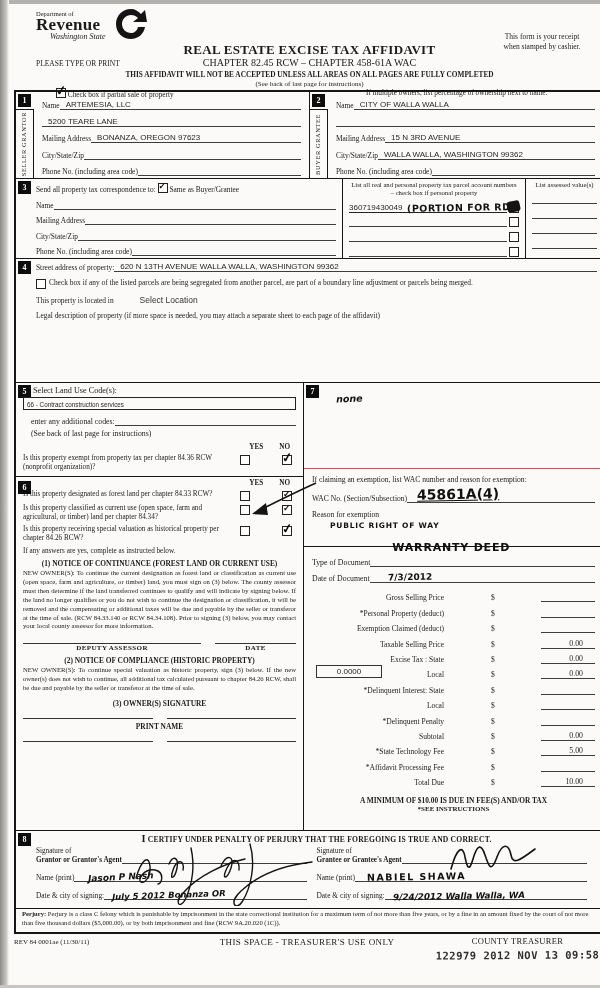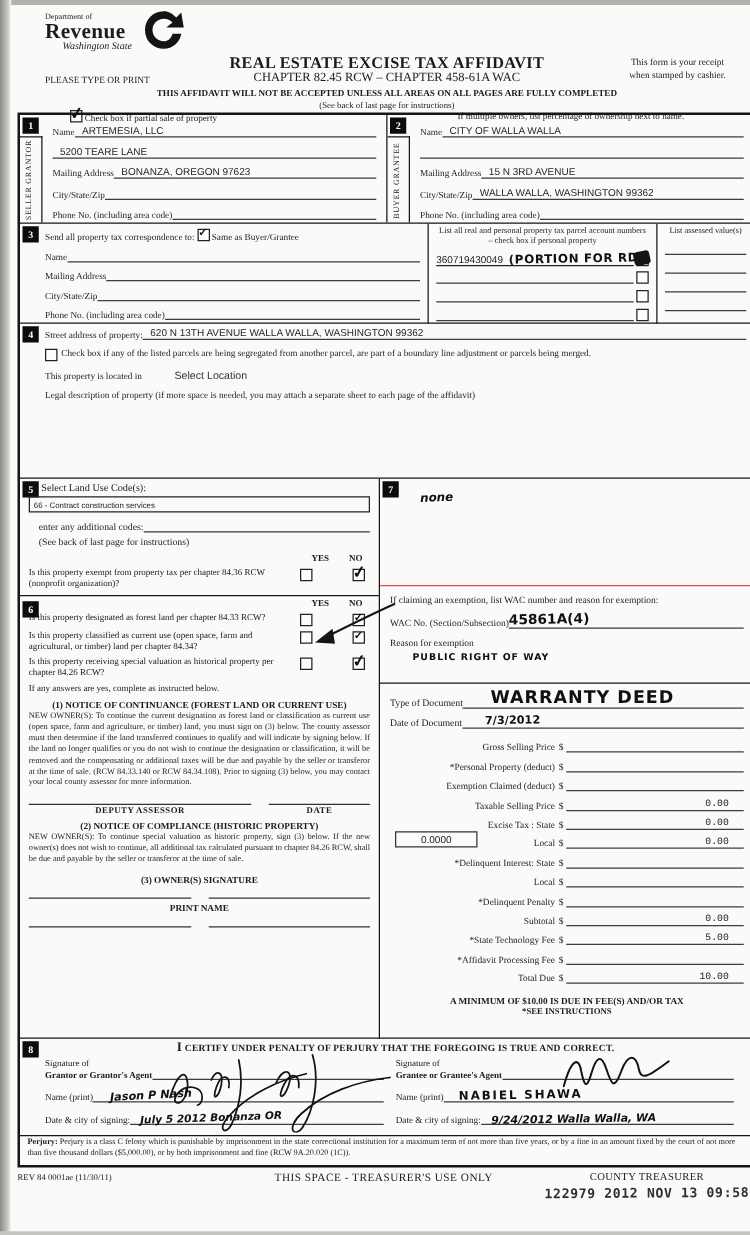--- a/index.html
+++ b/index.html
@@ -17,21 +17,21 @@
   #hdr{top:6px;height:84px;}
   .logo-block{position:absolute;left:22px;top:4px;width:150px;}
   .dept{font-size:6.5px;}
   .agency{font-size:17px;font-weight:bold;letter-spacing:.3px;line-height:.9;}
   .wastate{font-size:8px;font-style:italic;margin-left:14px;}
   .swoosh{position:absolute;left:78px;top:-2px;}
   .hdr-title{position:absolute;left:120px;right:120px;top:36px;text-align:center;
              font-size:13px;font-weight:bold;letter-spacing:.3px;}
   .hdr-sub{position:absolute;left:120px;right:120px;top:51px;text-align:center;font-size:10px;}
   .please{position:absolute;left:22px;top:53px;font-size:7.5px;}
-  .receipt{position:absolute;right:8px;top:39px;width:110px;font-size:7.5px;text-align:center;line-height:1.35;}
+  .receipt{position:absolute;right:8px;top:26px;width:110px;font-size:7.5px;text-align:center;line-height:1.35;}
   .warn{position:absolute;left:0;right:0;top:64px;text-align:center;font-size:7.3px;font-weight:bold;}
   .seeback{position:absolute;left:0;right:0;top:73.5px;text-align:center;font-size:7px;}
   .partial-row{position:absolute;left:42px;right:0;top:82px;font-size:7.3px;}
   .multi{position:absolute;left:310px;top:0;font-size:7.3px;}
 
   
   .cb{display:inline-block;width:8px;height:8px;border:1.1px solid #222;background:#fdfdfb;
       vertical-align:-1px;position:relative;}
   .cb.ck::after{content:"\2713";position:absolute;left:0;top:-3px;font-size:9px;font-weight:bold;color:#111;}
   .cb.hand-ck::after{content:"\2713";position:absolute;left:-1px;top:-6px;font-size:13px;font-weight:bold;
@@ -91,25 +91,25 @@
   .notice-t{font-size:7.4px;font-weight:bold;text-align:center;margin-top:4px;}
   .notice-b{font-size:6.7px;line-height:1.33;text-align:justify;margin-top:1px;}
   .landline{font-size:7.3px;margin-top:5px;}
   .sigpair{display:flex;gap:14px;margin-top:12px;}
   .sigpair .ln{border-top:1px solid #333;}
   .ln-big{flex:2.2;} .ln-sm{flex:1;}
   .under-lbl{font-size:7px;font-weight:bold;text-align:center;letter-spacing:.4px;}
 
   .exm{font-size:7.6px;}
   .wac-row{display:flex;align-items:flex-end;margin-top:10px;}
-  .fee-row{display:flex;align-items:flex-end;height:15.4px;position:relative;}
+  .fee-row{display:flex;align-items:flex-end;height:15.4px;position:relative;gap:44px;}
   .fee-label{width:132px;text-align:right;font-size:7.5px;white-space:nowrap;}
   .fee-d{font-size:7.5px;padding:0 2px 0 3px;}
   .fee-line{flex:1;border-bottom:1px solid #3d3d3d;position:relative;height:10px;}
-  .fee-val{position:absolute;right:12px;bottom:0;font-family:Liberation Mono, monospace;font-size:7.8px;color:#222;}
+  .fee-val{position:absolute;right:12px;bottom:0;font-family:Liberation Serif, serif;font-size:7.8px;color:#222;}
   .rate-box{position:absolute;left:4px;bottom:1px;border:1px solid #333;width:64px;height:11px;
             text-align:center;font-family:"Liberation Sans",sans-serif;font-size:8px;color:#222;line-height:11px;}
   .min-note{font-size:7.4px;font-weight:bold;text-align:center;margin-top:9px;}
   .min-sub{font-size:7px;font-weight:bold;text-align:center;}
 
   
   #s8{top:738px;height:78px;border-top:1px solid #161616;padding:2px 6px 0 20px;box-sizing:border-box;}
   .certify{text-align:center;font-size:7.6px;font-weight:bold;letter-spacing:.2px;}
   .certify::first-letter{font-size:10.5px;}
   .sig-cols{display:flex;margin-top:2px;}
@@ -418,32 +418,32 @@
 
       <div class="colR">
         <div class="numtab">7</div>
         <div class="hand" style="margin:3px 0 0 24px;font-size:9.5px;font-style:italic;transform:rotate(-2deg);">none</div>
 
         <div style="border-top:1px solid #ef4444;margin:68px -8px 0 -8px;padding:6px 8px 0 8px;">
           <div class="exm">If claiming an exemption, list WAC number and reason for exemption:</div>
           <div class="wac-row">
             <span class="lbl" style="font-size:7.6px;">WAC No. (Section/Subsection)</span>
             <span class="fill">
-              <span class="hand" style="position:absolute;left:0;bottom:0;font-size:11px;transform:rotate(-1deg);">45861A(4)</span>
+              <span class="hand" style="position:absolute;left:10px;bottom:0;font-size:14px;transform:rotate(-1deg);text-decoration:underline;">45861A(4)</span>
             </span>
           </div>
           <div style="font-size:7.6px;margin-top:7px;">Reason for exemption</div>
           <div class="hand" style="margin:2px 0 0 18px;font-size:7.5px;letter-spacing:.8px;">PUBLIC RIGHT OF WAY</div>
         </div>
 
         <div style="border-top:1px solid #161616;margin:16px -8px 0 -8px;padding:5px 8px 0 8px;">
           <div class="row" style="height:15px;">
             <span class="lbl" style="font-size:7.8px;">Type of Document</span>
             <span class="fill">
-              <span class="hand" style="position:absolute;left:22px;bottom:0;font-size:14px;letter-spacing:.8px;margin-top:36px;">WARRANTY DEED</span>
+              <span class="hand" style="position:absolute;left:22px;bottom:12px;font-size:11px;letter-spacing:.8px;margin-top:36px;">WARRANTY DEED</span>
             </span>
           </div>
           <div class="row" style="height:16px;">
             <span class="lbl" style="font-size:7.8px;">Date of Document</span>
             <span class="fill">
               <span class="hand" style="position:absolute;left:18px;bottom:0;font-size:9px;transform:rotate(-1deg);">7/3/2012</span>
             </span>
           </div>
 
           <div style="margin-top:4px;">

